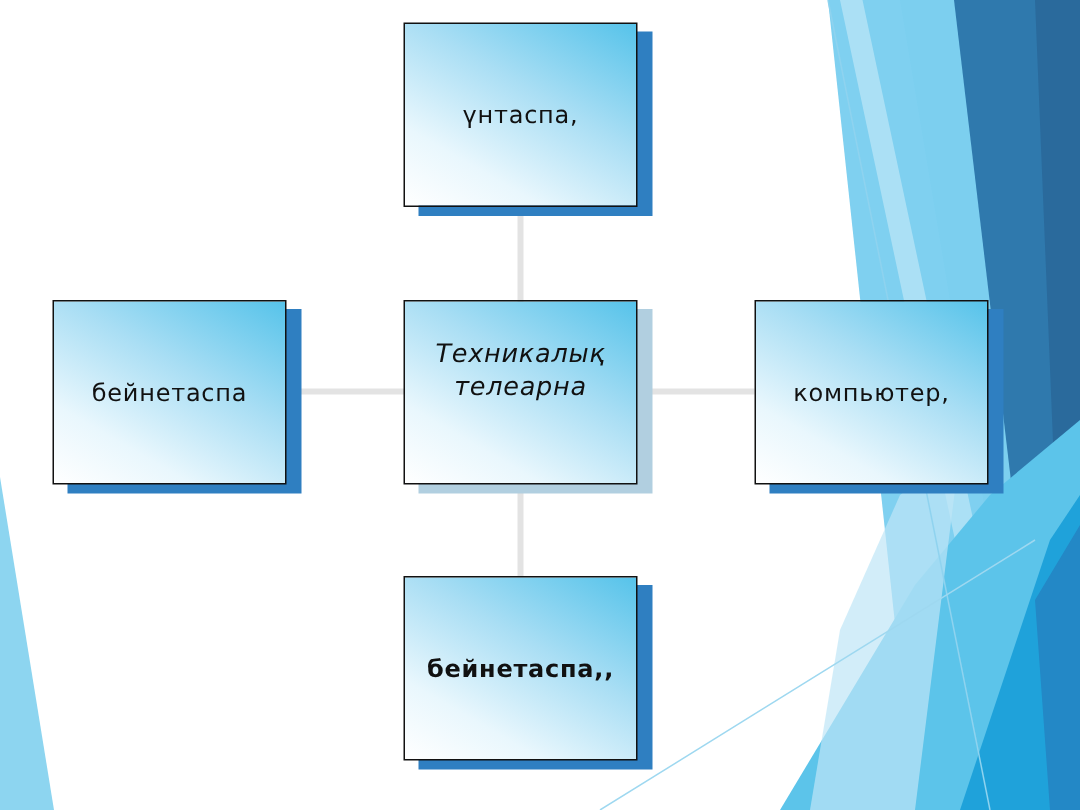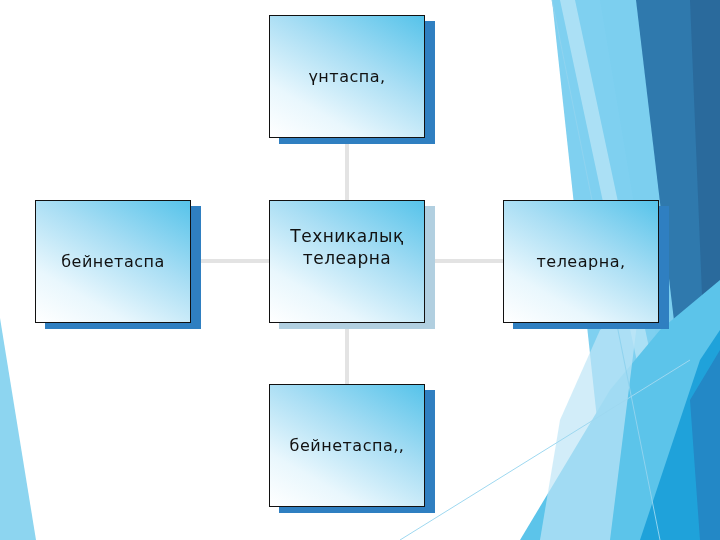--- a/index.html
+++ b/index.html
@@ -6,21 +6,21 @@
   body { width:720px; height:540px; position:relative; overflow:hidden; background:#ffffff; font-family:"DejaVu Sans", sans-serif; }
   #bg { position:absolute; left:0; top:0; width:720px; height:540px; }
   .connector { position:absolute; background:#e3e3e3; }
   .node { position:absolute; width:156px; height:123px; }
   .shadow { position:absolute; left:10px; top:6px; width:156px; height:123px; background:#2f7fc1; }
   .shadow.center { background:#b1cfe0; }
   .box { position:absolute; left:0; top:0; width:154px; height:121px; border:1px solid #111;
          background: linear-gradient(210deg, #56c3ea 0%, #a9def4 40%, #e9f7fd 75%, #ffffff 100%);
          display:flex; align-items:center; justify-content:center; text-align:center; box-sizing:content-box; }
   .label { font-size:16px; color:#111; letter-spacing:0.5px; line-height:22px; padding:0 6px; }
-  .label.italic { font-size:17px; margin-top:-30px; }
+  .label.italic { font-style:italic; font-size:17px; margin-top:-30px; }
 </style>
 </head>
 <body>
 
 <svg id="bg" viewBox="0 0 720 540" xmlns="http://www.w3.org/2000/svg">
 
   <polygon points="0,318 0,540 36,540" fill="#8dd5f0"></polygon>
 
   <polygon points="552,0 640,0 700,540 610,540" fill="#7fd0f0"></polygon>
   <polygon points="600,0 720,0 720,540 690,540" fill="#7ccfef"></polygon>
@@ -58,22 +58,22 @@
 <div class="node" style="left:35px; top:200px;">
   <div class="shadow"></div>
   <div class="box">
     <span class="label">бейнетаспа</span>
   </div>
 </div>
 
 <div class="node" style="left:503px; top:200px;">
   <div class="shadow"></div>
   <div class="box">
-    <span class="label">телеарна,</span>
+    <span class="label">компьютер,</span>
   </div>
 </div>
 
-<div class="node" style="left:269px; top:384px;">
+<div class="node" style="left:269px; top:384px;font-weight:bold;">
   <div class="shadow"></div>
   <div class="box">
     <span class="label">бейнетаспа,,</span>
   </div>
 </div>
 
 </body></html>

